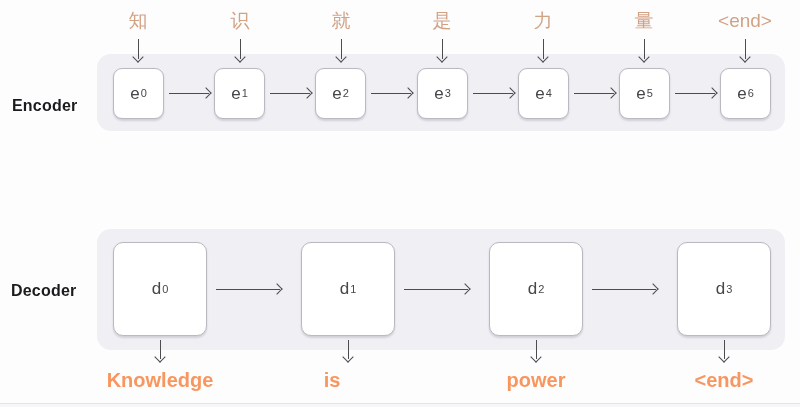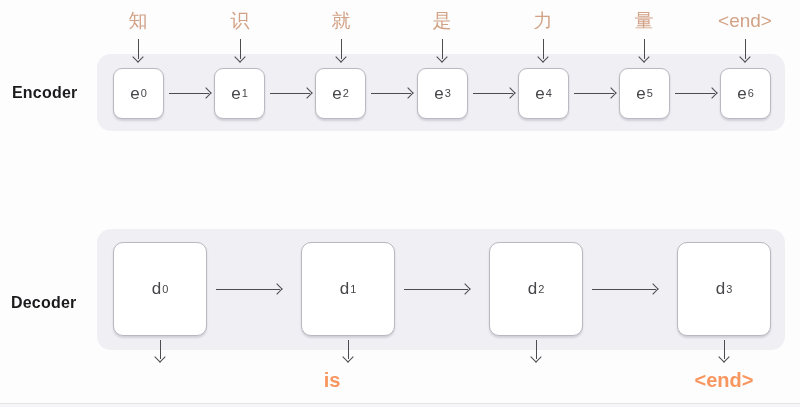--- a/index.html
+++ b/index.html
@@ -42,21 +42,21 @@
   }
   .bottom-hairline { position:absolute; left:0; top:403px; width:800px; height:1px; background:#e4e4e8; }
   .bottom-fill { position:absolute; left:0; top:404px; width:800px; height:3px; background:#f6f6f8; }
 </style>
 </head>
 <body>
 
 <div class="canvas">
 
   <div class="strip" style="left:97px;top:54px;width:688px;height:77px"></div>
-  <div class="section-label" style="left:12px;top:84px">Encoder</div>
+  <div class="section-label" style="left:12px;top:97px">Encoder</div>
 
   <div class="token cn-token" style="left:93px">知</div>
   <div class="token cn-token" style="left:195px">识</div>
   <div class="token cn-token" style="left:296px">就</div>
   <div class="token cn-token" style="left:397px">是</div>
   <div class="token cn-token" style="left:498px">力</div>
   <div class="token cn-token" style="left:599px">量</div>
   <div class="token cn-token" style="left:700px">&lt;end&gt;</div>
 
   <div class="arrow-v" style="left:138px;top:39px;height:20px"></div>
@@ -97,21 +97,21 @@
     </div>
 
   <div class="arrow-h" style="left:169px;top:93px;width:40px"></div>
   <div class="arrow-h" style="left:270px;top:93px;width:40px"></div>
   <div class="arrow-h" style="left:371px;top:93px;width:40px"></div>
   <div class="arrow-h" style="left:473px;top:93px;width:40px"></div>
   <div class="arrow-h" style="left:574px;top:93px;width:40px"></div>
   <div class="arrow-h" style="left:675px;top:93px;width:40px"></div>
 
   <div class="strip" style="left:97px;top:229px;width:688px;height:121px"></div>
-  <div class="section-label" style="left:11px;top:294px">Decoder</div>
+  <div class="section-label" style="left:11px;top:282px">Decoder</div>
 
   <div class="cell dcell" style="left:113px">
       <span>d</span>
       <sub>0</sub>
     </div>
   <div class="cell dcell" style="left:301px">
       <span>d</span>
       <sub>1</sub>
     </div>
   <div class="cell dcell" style="left:489px">
@@ -125,18 +125,20 @@
 
   <div class="arrow-h" style="left:216px;top:289px;width:64px"></div>
   <div class="arrow-h" style="left:404px;top:289px;width:64px"></div>
   <div class="arrow-h" style="left:592px;top:289px;width:64px"></div>
 
   <div class="arrow-v" style="left:160px;top:340px;height:19px"></div>
   <div class="arrow-v" style="left:348px;top:340px;height:19px"></div>
   <div class="arrow-v" style="left:536px;top:340px;height:19px"></div>
   <div class="arrow-v" style="left:724px;top:340px;height:19px"></div>
 
+  <div class="token out-token" style="left:70px">Knowledge</div>
   <div class="token out-token" style="left:242px">is</div>
+  <div class="token out-token" style="left:446px">power</div>
   <div class="token out-token" style="left:634px">&lt;end&gt;</div>
 
   <div class="bottom-hairline"></div>
   <div class="bottom-fill"></div>
 </div>
 
 </body></html>

